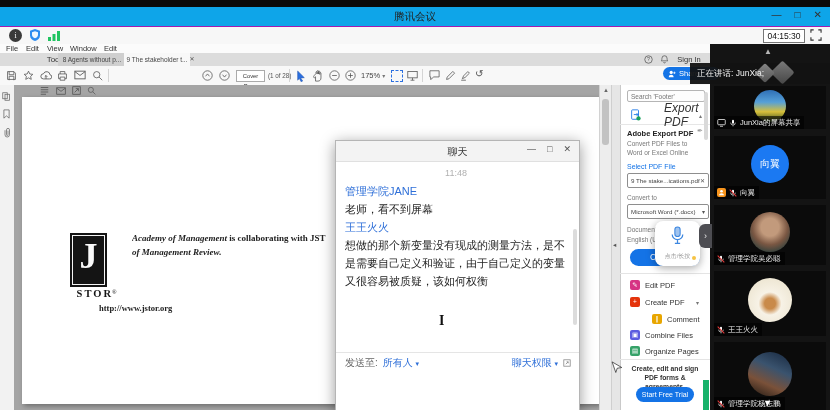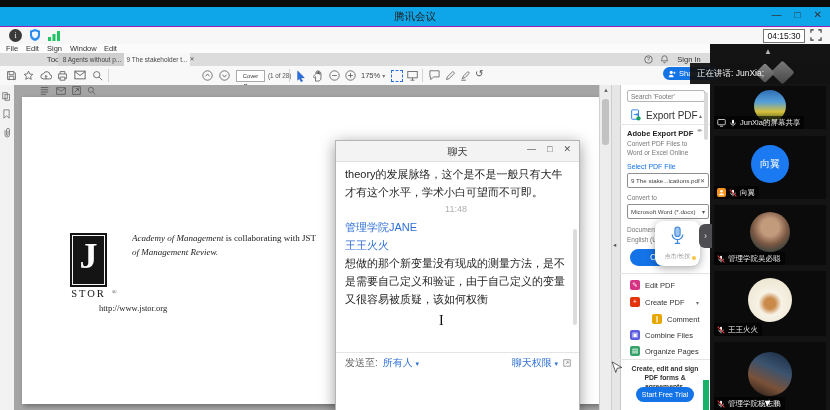--- a/index.html
+++ b/index.html
@@ -1,19 +1,19 @@
 <!DOCTYPE html>
 <html><head>
 <meta charset="utf-8">
 <style>
   html,body{margin:0;padding:0;background:#555;}
   .screen{position:relative;width:830px;height:410px;overflow:hidden;background:#a5a5a5;
     font-family:"Liberation Sans","DejaVu Sans",sans-serif;-webkit-font-smoothing:antialiased;}
   .abs{position:absolute;}
-  .serif{font-family:"Liberation Serif","DejaVu Serif",serif;}
+  .serif{font-family:"Liberation Serif","DejaVu Serif",serif;font-weight:bold;}
   .nowrap{white-space:nowrap;overflow:hidden;text-overflow:ellipsis;}
   .fx{display:flex;align-items:center;}
   svg{display:block;}
   
   .topstrip{left:0;top:0;width:830px;height:7px;background:#0b0b0b;}
   .titlebar{left:0;top:7px;width:830px;height:19px;background:#0ea5e9;border-bottom:4px solid #a21caf;}
   .titlebar .ttl{position:absolute;left:0;right:0;top:3px;text-align:center;font-size:10.5px;color:#222;}
   .winctl{position:absolute;right:8px;top:2px;gap:13px;font-size:10px;color:#333;}
   .strip2{left:0;top:27px;width:830px;height:17px;background:#f7f7f7;border-bottom:1px solid #dadada;}
   .timerbox{left:763px;top:29px;width:40px;height:12px;border:1px solid #777;background:#fff;
@@ -88,21 +88,21 @@
   <span class="abs timerbox">04:15:30</span>
   <span class="abs" style="left:810px;top:29px;">
     <svg width="12" height="12" viewBox="0 0 13 13">
         <path d="M1 4V1h3M9 1h3v3M12 9v3H9M4 12H1V9" stroke="#333" stroke-width="1.2" fill="none"></path>
       </svg>
   </span>
 
   <div class="abs menubar">
     <span style="left:6px">File</span>
     <span style="left:26px">Edit</span>
-    <span style="left:47px">Sign</span>
+    <span style="left:47px">View</span>
     <span style="left:70px">Window</span>
     <span style="left:104px">Edit</span>
   </div>
 
   <div class="abs tabrow">
     <span class="tab" style="left:8px;width:32px;font-size:8px;color:#333;margin-top:44px;">Home</span>
     <span class="tab" style="left:40px;width:32px;font-size:8px;color:#333;">Tools</span>
     <span class="tab nowrap" style="left:58px;width:64px;background:#cfcfcf;border-right:1px solid #bdbdbd;padding:0 2px;">8 Agents without p...</span>
     <span class="tab nowrap" style="left:124px;width:62px;background:#f8f8f8;padding:0 2px;">9 The stakeholder t...</span>
     <span class="tab" style="left:188px;width:8px;font-size:6px;color:#555;">✕</span>
@@ -272,21 +272,21 @@
         <path d="M9 9l4 4" stroke="#4c4c4c"></path>
       </svg>
     </span>
 
   <div class="abs page">
 
     <div class="abs" style="left:48px;top:136px;width:37px;height:54px;background:#141414;">
       <div class="abs" style="left:2px;top:2px;right:2px;bottom:2px;border:1px solid #f5f5f5;"></div>
       <div class="abs serif" style="left:0;top:2px;width:100%;text-align:center;font-size:36px;font-weight:bold;color:#fafafa;">J</div>
     </div>
-    <div class="abs serif" style="left:42px;top:191px;width:49px;text-align:center;font-size:10.5px;font-weight:normal;letter-spacing:2px;color:#141414;">STOR</div>
+    <div class="abs serif" style="left:42px;top:191px;width:49px;text-align:right;font-size:10.5px;font-weight:bold;letter-spacing:2px;color:#141414;">STOR</div>
     <span class="abs serif" style="left:90px;top:192px;font-size:6px;color:#333;">®</span>
 
     <div class="abs serif nowrap" style="left:110px;top:136px;width:202px;font-size:9px;color:#222;">
       <i>Academy of Management</i><span> is collaborating with JST</span>
     </div>
     <div class="abs serif" style="left:110px;top:150px;font-size:9px;font-style:italic;color:#222;">of Management Review.</div>
     <div class="abs serif" style="left:77px;top:206px;font-size:8.5px;color:#222;">http://www.jstor.org</div>
   </div>
 
   <div class="abs docscroll">
@@ -300,21 +300,21 @@
   <div class="abs panel"></div>
   <input class="abs" style="left: 627px; top: 90px; width: 70px; height: 10px; border: 1px solid rgb(181, 181, 181); border-radius: 2px; font-size: 6.5px; color: rgb(136, 136, 136); padding: 0px 3px; background: rgb(253, 253, 253);" readonly="" placeholder="Search 'Footer'">
   <div class="abs fx" style="left:620px;top:106px;width:90px;height:18px;border-bottom:1px solid #e6e6e6;">
     <span style="margin-left:10px;">
         <svg width="11" height="12" viewBox="0 0 12 14">
           <rect x="1.5" y="1" width="8" height="11" rx="1" fill="#fff" stroke="#1473e6"></rect>
           <path d="M4 6.5h5M7.2 4.7l1.8 1.8-1.8 1.8" fill="none" stroke="#1473e6"></path>
           <circle cx="9.5" cy="11" r="2.5" fill="#17a05d"></circle>
         </svg>
       </span>
-    <span style="margin-left:5px;font-size:10px;color:#333;">Export PDF</span>
+    <span style="margin-left:23px;font-size:12px;color:#333;font-style:italic;">Export PDF</span>
     <span style="margin-left:auto;margin-right:8px;font-size:6px;color:#777;">▴</span>
   </div>
   <div class="abs" style="left:627px;top:129px;font-size:7.5px;font-weight:bold;color:#222;">Adobe Export PDF</div>
   <span class="abs" style="left:697px;top:127px;font-size:7px;color:#999;">✒</span>
   <div class="abs" style="left:627px;top:140px;width:72px;font-size:6.5px;line-height:8.5px;color:#777;">Convert PDF Files to Word or Excel Online</div>
   <div class="abs" style="left:627px;top:163px;font-size:7px;color:#1473e6;">Select PDF File</div>
   <div class="abs fx" style="left:627px;top:173px;width:74px;height:13px;border:1px solid #8e8e8e;border-radius:2px;background:#fff;padding:0 3px;">
     <span class="nowrap" style="flex:1;font-size:6.2px;color:#444;">9 The stake...ications.pdf</span>
     <span style="font-size:6px;color:#555;">✕</span>
   </div>
@@ -360,23 +360,23 @@
   <div class="abs chat">
     <div class="chat-title">
       <span class="abs" style="left:0;right:0;top:4px;text-align:center;font-size:10px;color:#333;">聊天</span>
       <span class="fx" style="position:absolute;right:8px;top:3px;gap:11px;font-size:9px;color:#555;">
         <span>—</span>
         <span>□</span>
         <span>✕</span>
       </span>
     </div>
     <div class="chat-body">
-      <div>theory的发展脉络，这个是不是一般只有大牛才有这个水平，学术小白可望而不可即。</div>
       <div style="text-align:center;font-size:9px;color:#b0b0b0;line-height:17px;">11:48</div>
       <div class="sender">管理学院JANE</div>
+      <div>老师，看不到屏幕</div>
       <div class="sender">王王火火</div>
       <div>想做的那个新变量没有现成的测量方法，是不是需要自己定义和验证，由于自己定义的变量又很容易被质疑，该如何权衡</div>
     </div>
     <span class="abs serif" style="left:103px;top:172px;font-size:14px;color:#111;">I</span>
     <span class="abs" style="right:2px;top:88px;width:4px;height:96px;background:#dcdcdc;border-radius:2px;"></span>
     <div class="abs fx" style="left:0;top:211px;width:100%;height:19px;border-top:1px solid #e5e5e5;border-bottom:1px solid #efefef;">
       <span style="margin-left:9px;font-size:10px;color:#666;">发送至:</span>
       <span style="margin-left:5px;font-size:10px;color:#2e6fd8;"><span>所有人</span> <span style="font-size:7px;">▾</span></span>
       <span style="margin-left:auto;font-size:10px;color:#2e6fd8;"><span>聊天权限</span> <span style="font-size:7px;">▾</span></span>
       <span style="margin:0 8px 0 5px;">

